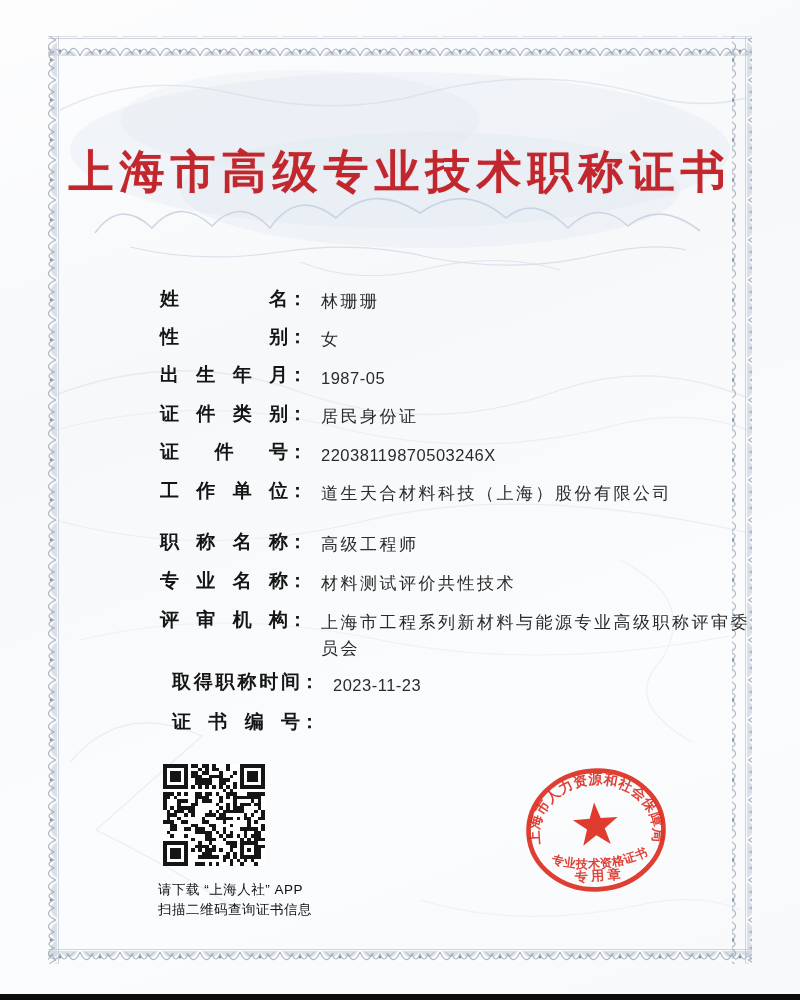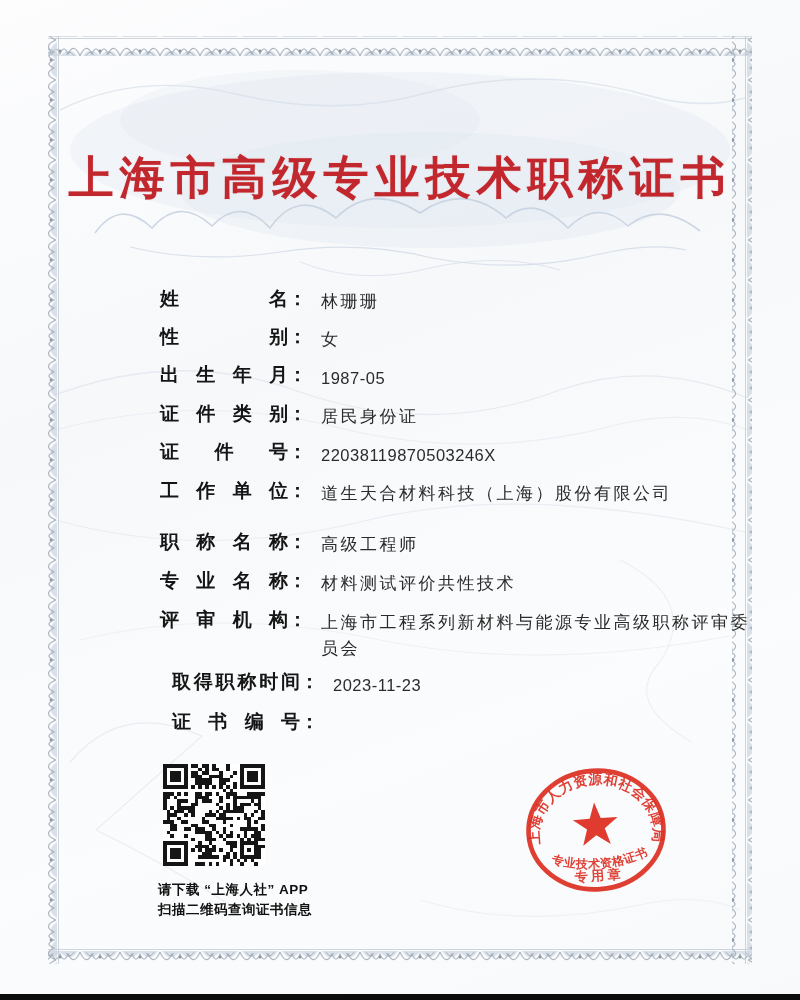--- a/index.html
+++ b/index.html
@@ -18,21 +18,21 @@
     overflow:hidden;
   }
   .page{
     position:relative;width:800px;height:1000px;
     background:linear-gradient(160deg,#fdfdfe 0%,#f6f8fa 35%,#fbfcfd 70%,#f7f9fb 100%);
   }
   svg.bg{position:absolute;left:0;top:0;width:800px;height:1000px;}
   .content{position:absolute;inset:0;}
 
   .cert-title{
-    position:absolute;top:148px;left:0;right:0;
+    position:absolute;top:142px;left:0;right:0;
     text-align:center;
     font-size:45px;font-weight:700;letter-spacing:6px;
     color:var(--title-red);
     text-shadow:0 0 1px rgba(193,39,45,.4);
     white-space:nowrap;
   }
 
   .block{position:absolute;left:160px;}
   .block1{top:287px;}
   .block2{top:530px;}
@@ -63,21 +63,21 @@
   .val.num{
     font-family:"Liberation Sans",sans-serif;
     letter-spacing:.5px;font-size:16.5px;padding-top:2px;
   }
 
   .qr-area{position:absolute;left:158px;top:764px;width:240px;}
   .qr-box{width:102px;height:102px;margin-left:5px;background:#fff;}
   .qr-box svg{width:100%;height:100%;display:block;}
   .qr-caption{
     margin-top:14px;
-    font-size:13.5px;font-weight:700;color:#111;
+    font-size:13.5px;font-weight:400;color:#111;
     line-height:20px;letter-spacing:.5px;white-space:nowrap;
   }
 
   .seal-wrap{position:absolute;left:506px;top:752px;width:180px;height:156px;}
   .seal-wrap svg{width:100%;height:100%;overflow:visible;}
   .e-seal-text{
     position:absolute;left:540px;top:848px;
     font-size:28px;font-weight:600;color:#101010;
     letter-spacing:5px;white-space:nowrap;
   }

